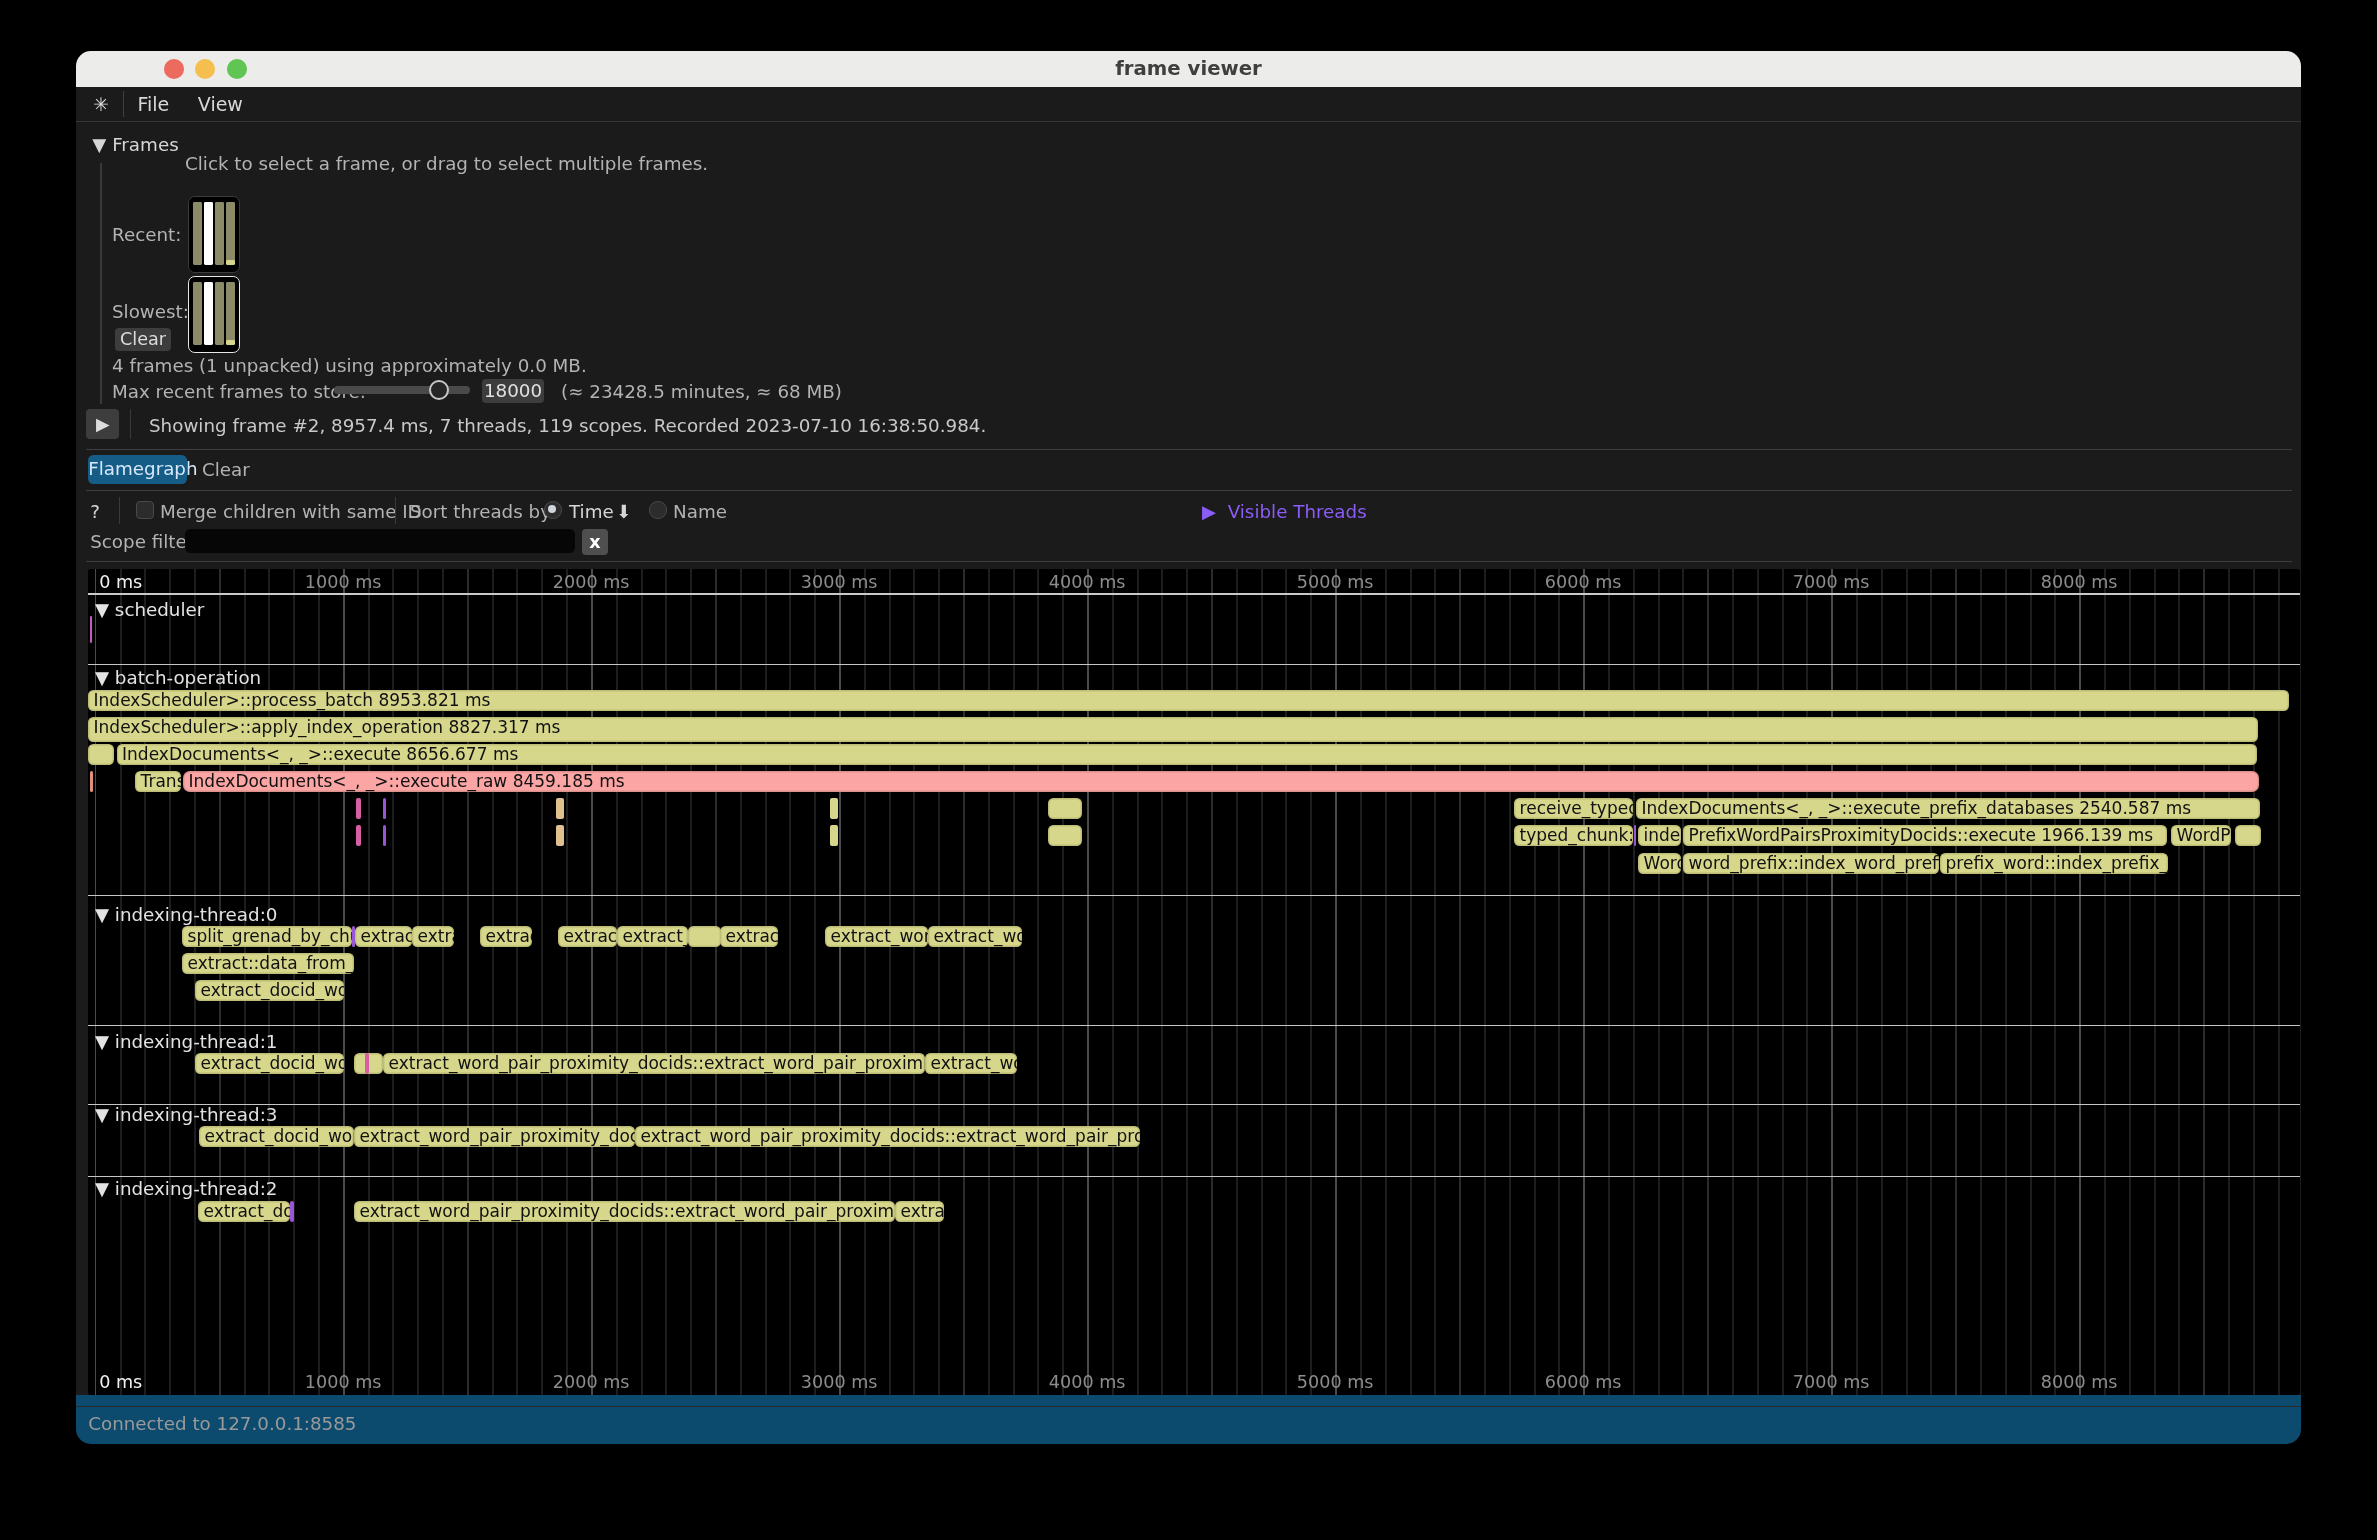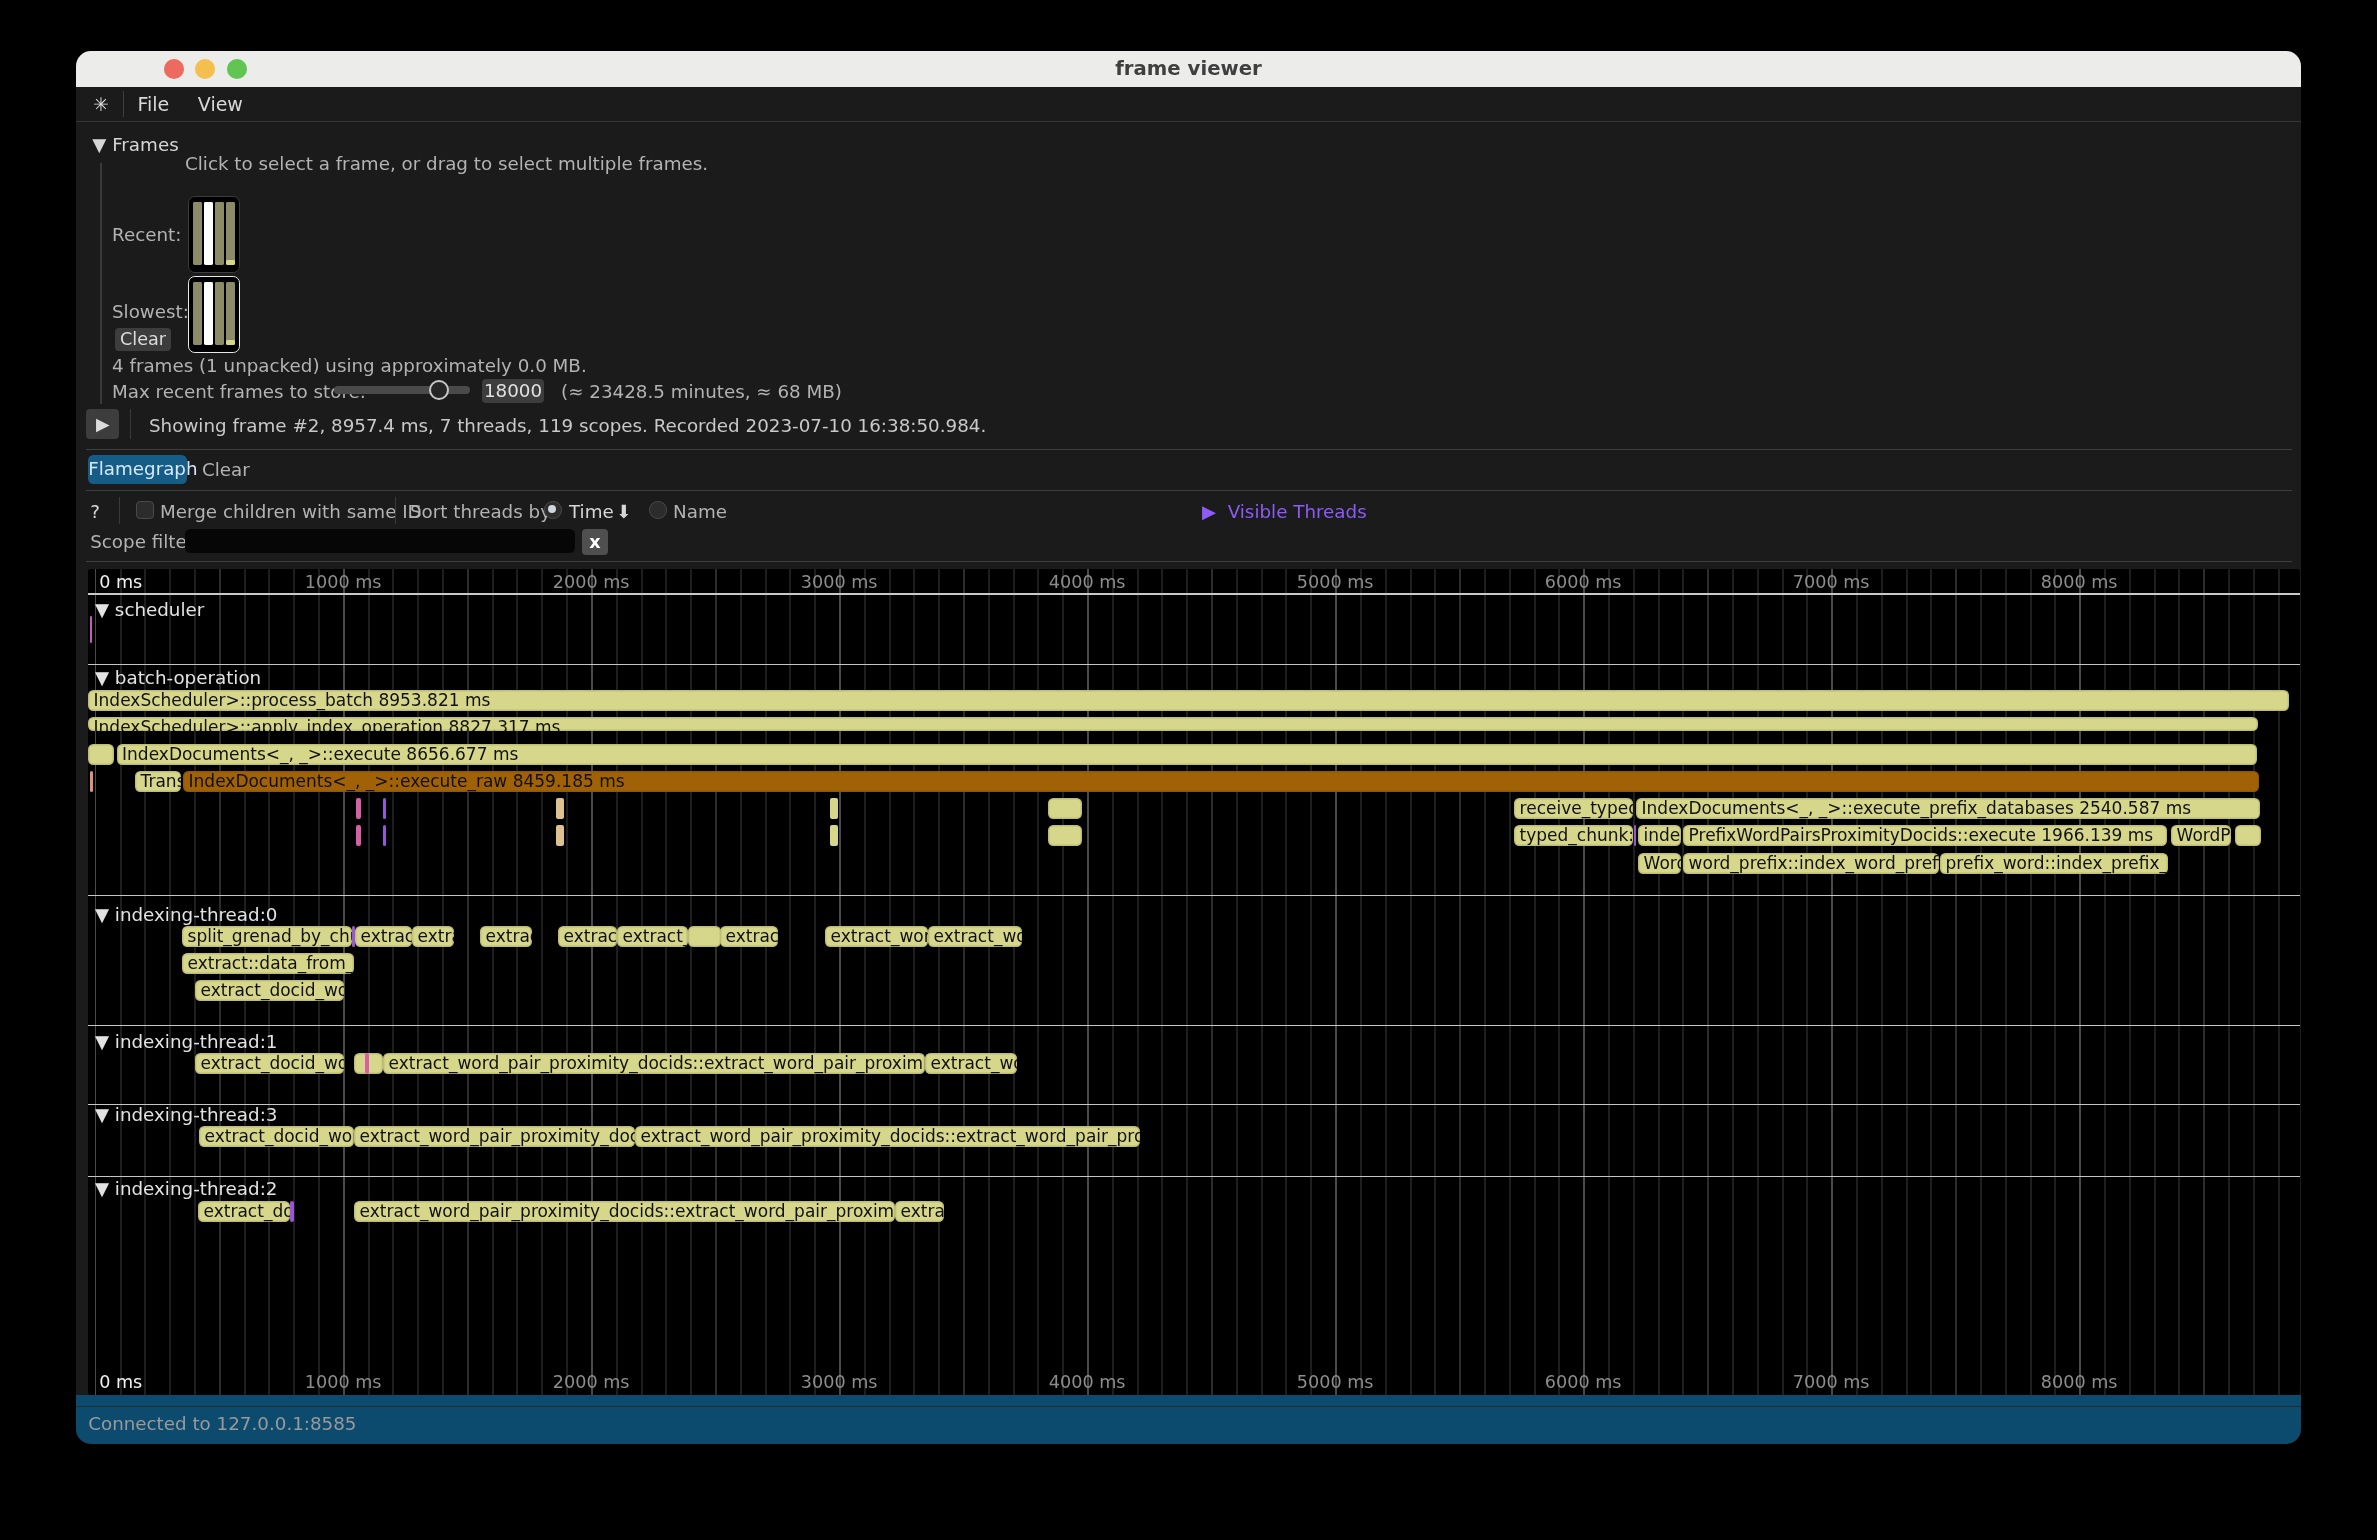--- a/index.html
+++ b/index.html
@@ -267,26 +267,26 @@
       <div class="ticklabel bottom" style="left: 1495px; transform: translateX(-50%);">6000 ms</div>
       <div class="ticklabel top" style="left: 1743px; transform: translateX(-50%);">7000 ms</div>
       <div class="ticklabel bottom" style="left: 1743px; transform: translateX(-50%);">7000 ms</div>
       <div class="ticklabel top" style="left: 1991px; transform: translateX(-50%);">8000 ms</div>
       <div class="ticklabel bottom" style="left: 1991px; transform: translateX(-50%);">8000 ms</div>
       <div class="thread-header" style="top: 30px;">▼ scheduler</div>
       <div class="span-bar sliver" style="left: 1.4px; top: 47px; width: 2.7px; height: 27px; background: rgb(196, 92, 192);"></div>
       <div class="section-sep" style="top: 95px;"></div>
       <div class="thread-header" style="top: 98px;">▼ batch-operation</div>
       <div class="span-bar" style="left: 0px; top: 121px; width: 2201px; height: 21px; background: rgb(215, 215, 140);">IndexScheduler&gt;::process_batch 8953.821 ms</div>
-      <div class="span-bar" style="left: 0px; top: 148px; width: 2170px; height: 14px; background: rgb(215, 215, 140);">IndexScheduler&gt;::apply_index_operation 8827.317 ms</div>
+      <div class="span-bar" style="left: 0px; top: 148px; width: 2170px; height: 25px; background: rgb(215, 215, 140);">IndexScheduler&gt;::apply_index_operation 8827.317 ms</div>
       <div class="span-bar" style="left: 0px; top: 175px; width: 26px; height: 21px; background: rgb(215, 215, 140);"></div>
       <div class="span-bar" style="left: 28.5px; top: 175px; width: 2140px; height: 21px; background: rgb(215, 215, 140);">IndexDocuments&lt;_, _&gt;::execute 8656.677 ms</div>
       <div class="span-bar sliver" style="left: 1.4px; top: 202px; width: 3.4px; height: 21px; background: rgb(226, 144, 126);"></div>
       <div class="span-bar" style="left: 47px; top: 202px; width: 46px; height: 21px; background: rgb(215, 215, 140);">Trans</div>
-      <div class="span-bar" style="left: 95px; top: 202px; width: 2076px; height: 21px; background: #a16207;">IndexDocuments&lt;_, _&gt;::execute_raw 8459.185 ms</div>
+      <div class="span-bar" style="left: 95px; top: 202px; width: 2076px; height: 21px; background: #fca5a5; border-radius: 7px;">IndexDocuments&lt;_, _&gt;::execute_raw 8459.185 ms</div>
       <div class="span-bar sliver" style="left: 268px; top: 229px; width: 4.7px; height: 21px; background: rgb(217, 95, 164);"></div>
       <div class="span-bar sliver" style="left: 295px; top: 229px; width: 2.7px; height: 21px; background: rgb(153, 85, 216);"></div>
       <div class="span-bar sliver" style="left: 468px; top: 229px; width: 7.5px; height: 21px; background: rgb(223, 192, 143);"></div>
       <div class="span-bar sliver" style="left: 742px; top: 229px; width: 8.1px; height: 21px; background: rgb(215, 215, 140);"></div>
       <div class="span-bar" style="left: 960px; top: 229px; width: 34px; height: 21px; background: rgb(215, 215, 140);"></div>
       <div class="span-bar" style="left: 1426px; top: 229px; width: 119px; height: 21px; background: rgb(215, 215, 140);">receive_typed_</div>
       <div class="span-bar" style="left: 1548px; top: 229px; width: 624px; height: 21px; background: rgb(215, 215, 140);">IndexDocuments&lt;_, _&gt;::execute_prefix_databases 2540.587 ms</div>
       <div class="span-bar sliver" style="left: 268px; top: 256px; width: 4.7px; height: 21px; background: rgb(217, 95, 164);"></div>
       <div class="span-bar sliver" style="left: 295px; top: 256px; width: 2.7px; height: 21px; background: rgb(153, 85, 216);"></div>
       <div class="span-bar sliver" style="left: 468px; top: 256px; width: 7.5px; height: 21px; background: rgb(223, 192, 143);"></div>

